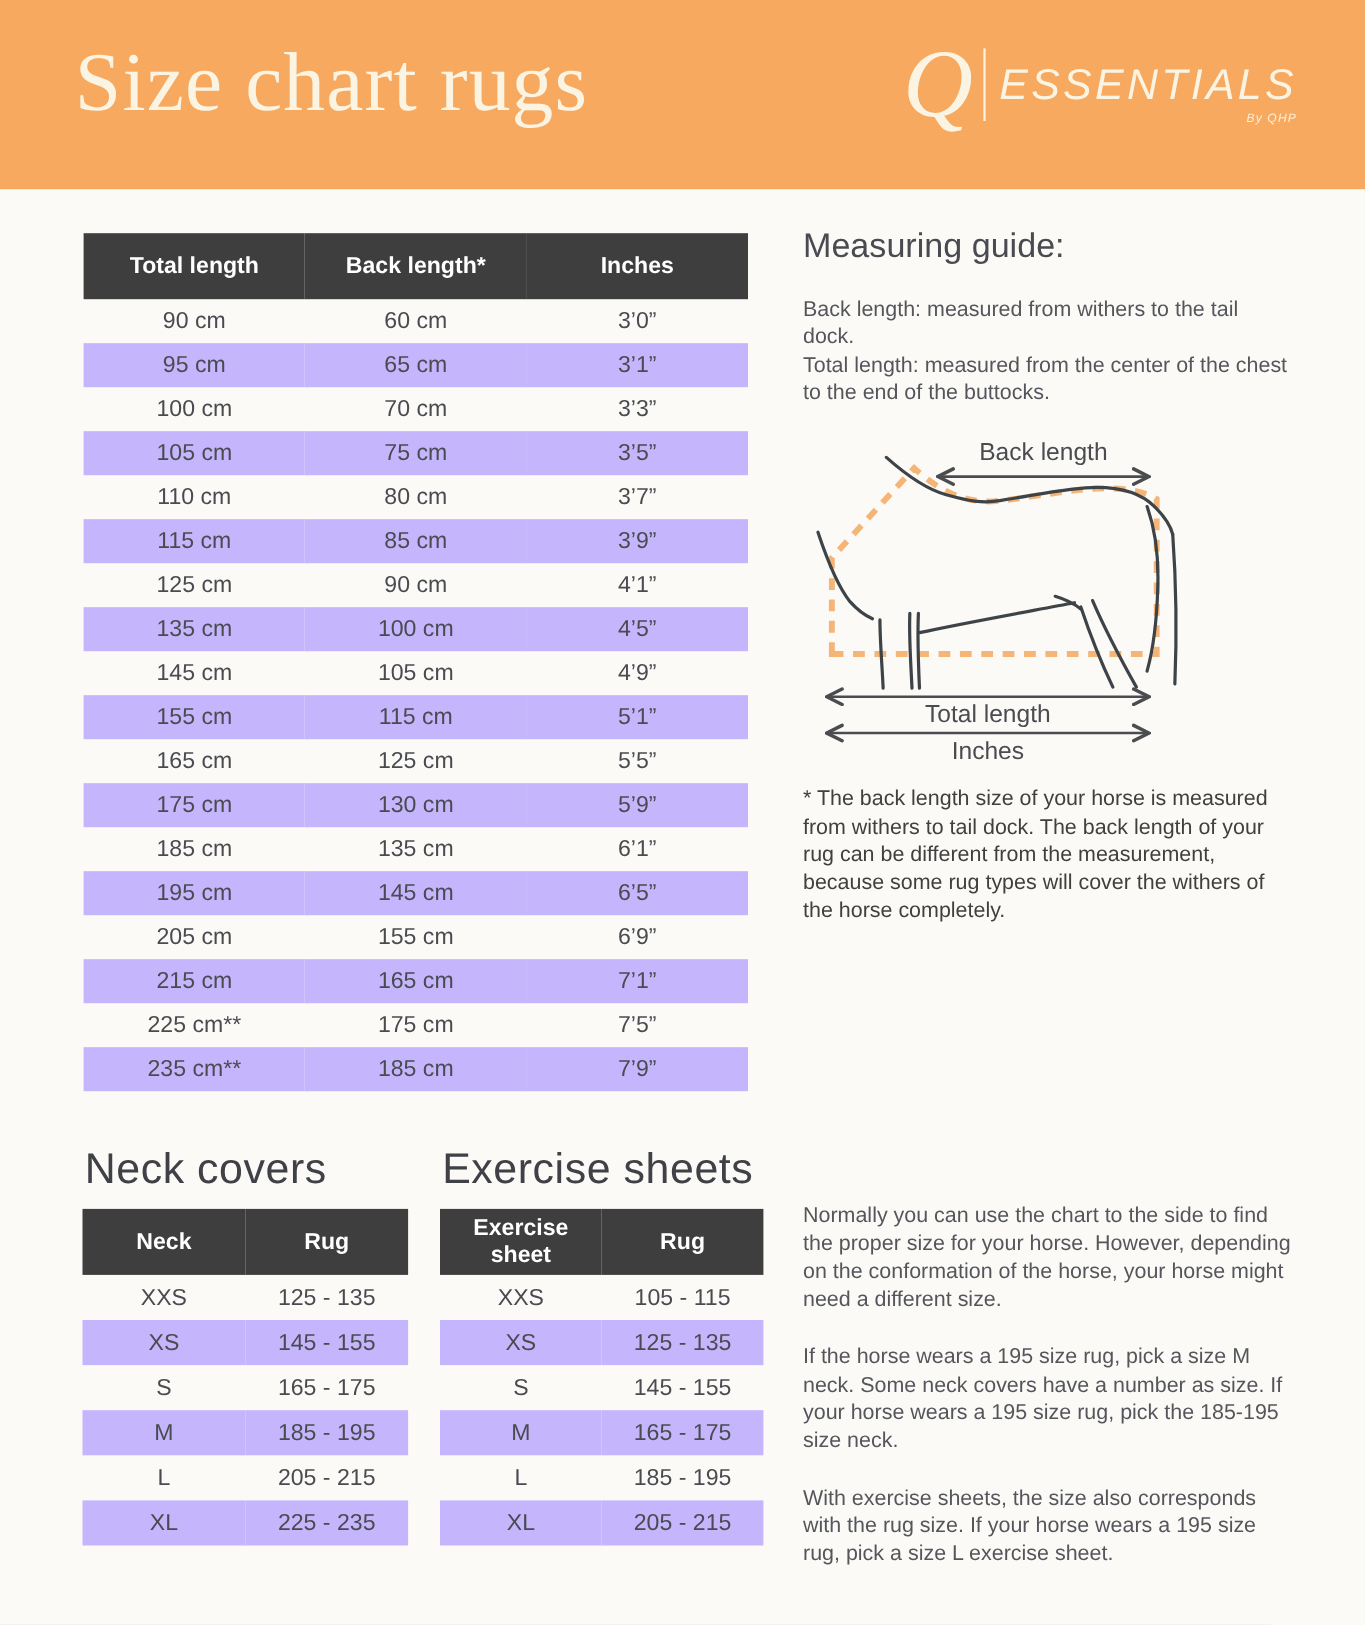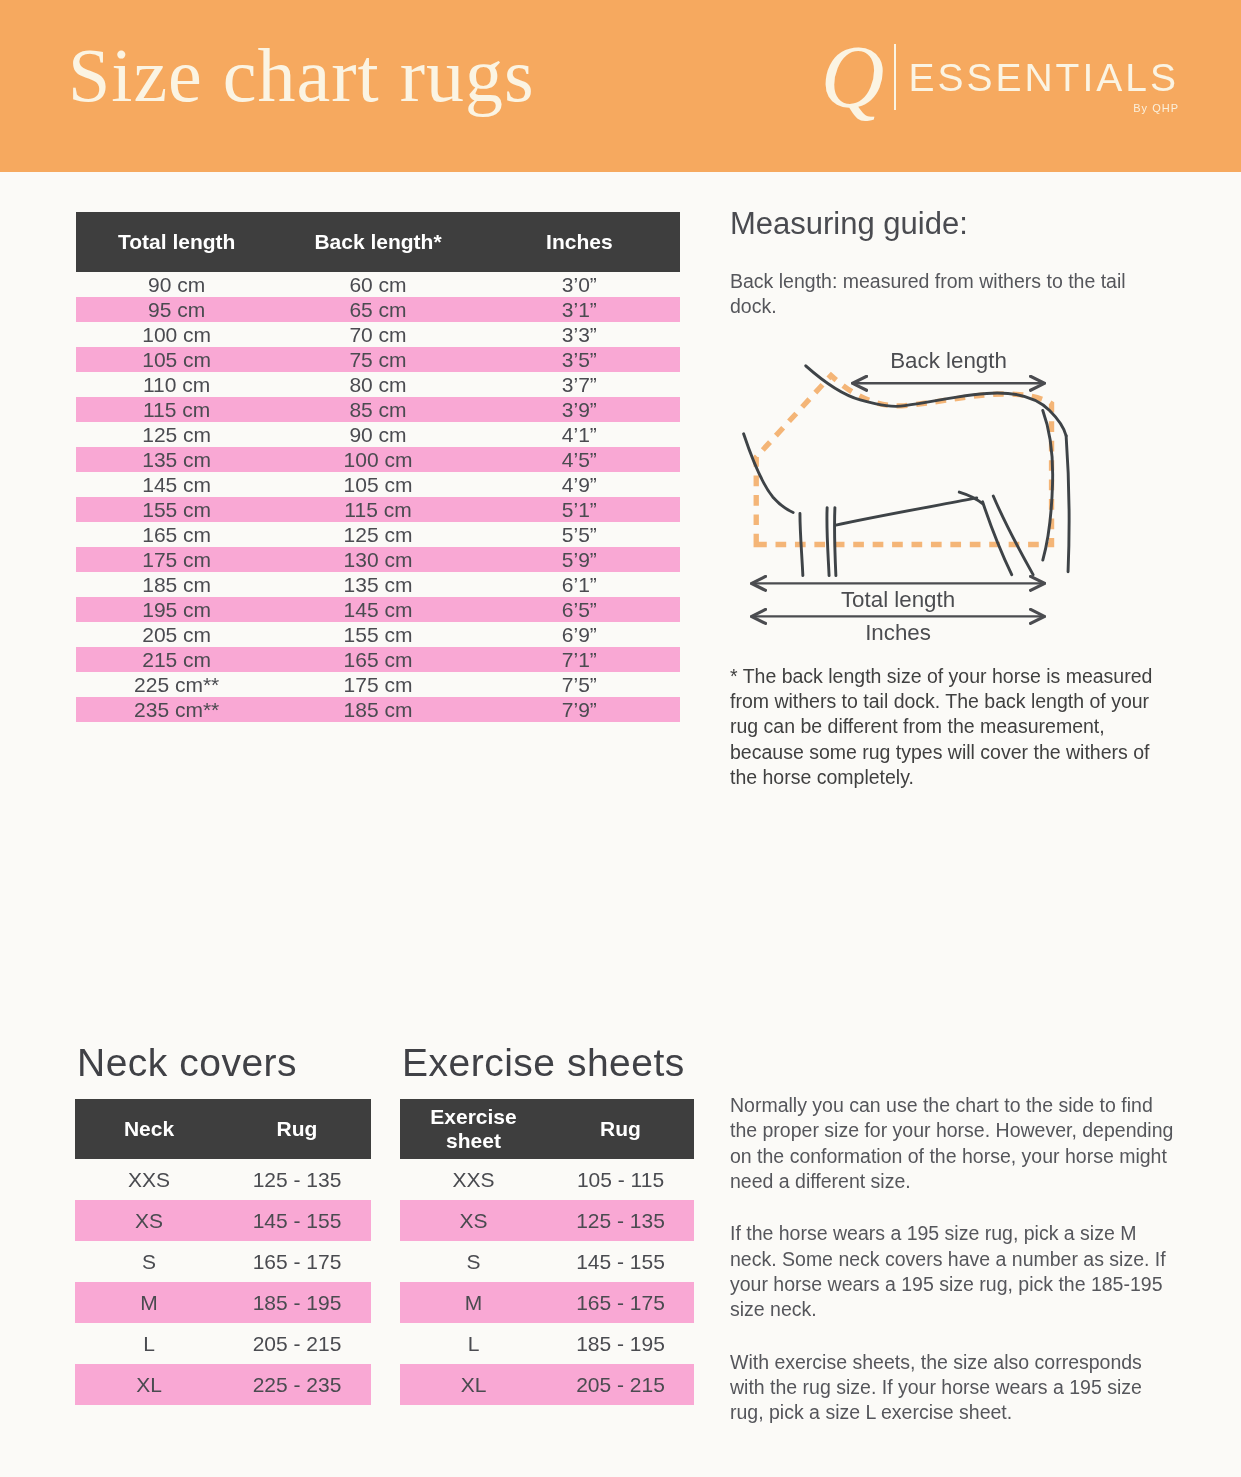--- a/index.html
+++ b/index.html
@@ -13,34 +13,34 @@
   
   .banner { position:absolute; left:0; top:0; width:100%; height:172px; background:#f6a95f; }
   .banner h1 {
     position:absolute; left:68px; top:32px;
     font-family:"Liberation Serif", serif; font-weight:400;
     font-size:76px; color:#fbf4e3; letter-spacing:1px;
   }
   .logo { position:absolute; right:62px; top:40px; display:flex; align-items:flex-start; color:#fbf4e3; }
   .logo-q { font-family:"Liberation Serif", serif; font-style:italic; font-size:88px; line-height:0.85; }
   .logo-bar { width:2px; height:66px; background:#fbf4e3; margin:4px 12px 0 10px; }
-  .logo-right { display:flex; flex-direction:column; align-items:flex-end; margin-top:16px; }
+  .logo-right { display:flex; flex-direction:column; align-items:flex-end; margin-top:16px;font-style:italic; }
   .logo-name { font-size:39px; font-weight:400; letter-spacing:3px; }
   .logo-by { font-size:11px; letter-spacing:1px; margin-top:2px; opacity:.95; }
   
   table { border-collapse:collapse; }
   .size-table th {
     background:#3e3e3e; color:#ffffff; font-size:21px; font-weight:700;
     text-align:center; padding:0 6px; line-height:1.15;
   }
   .size-table td { text-align:center; font-size:21px; color:#4a4b50; }
-  .size-table tbody tr.alt { background:#f9a8d4; }
+  .size-table tbody tr.alt { background:#c4b5fd; }
   .main-table { position:absolute; left:76px; top:212px; width:604px; }
   .main-table th { height:60px; width:33.33%; }
-  .main-table td { height:25px; }
+  .main-table td { height:40px; }
   .bottom-tables { position:absolute; left:75px; top:1041px; width:620px; display:flex; gap:29px; }
   .block h2 { font-size:39px; font-weight:400; color:#404146; margin:0 0 14px 2px; letter-spacing:0.5px; }
   .block-neck { width:296px; } .block-ex { width:294px; }
   .small-table { width:100%; }
   .small-table th { height:60px; width:50%; }
   .small-table td { height:41px; }
   .small-table th.wrap { padding:0 30px; }
   
   .sidebar-top { position:absolute; left:730px; top:206px; width:442px; }
   .intro { font-size:27px; font-weight:700; color:#f5a85c; line-height:1.26; margin:0 0 30px; }
@@ -244,20 +244,21 @@
               <td>205 - 215</td>
             </tr>
           </tbody>
       </table>
     </div>
   </section>
 
   <aside class="sidebar-top">
     <h3 class="guide-title">Measuring guide:</h3>
     <p class="guide-text">Back length: measured from withers to the tail dock.</p>
+    <p class="guide-text">Total length: measured from the center of the chest to the end of the buttocks.</p>
 
     <svg class="diagram" width="442" height="322" viewBox="0 0 455 322" aria-hidden="true">
       <defs>
         <marker id="ah" viewBox="0 0 10 10" refX="8" refY="5" markerWidth="7.5" markerHeight="7.5" orient="auto-start-reverse">
           <path d="M1,1 L9,5 L1,9" fill="none" stroke="#4b4c50" stroke-width="1.8" stroke-linecap="round"></path>
         </marker>
       </defs>
 
       <path d="M27,212 L27,122 L104,38 C128,60 152,71 180,69 C220,65 252,57 283,57 C303,57 320,60 331,67 L331,212 Z" fill="none" stroke="#f4b577" stroke-width="5.5" stroke-dasharray="11 9"></path>
 

